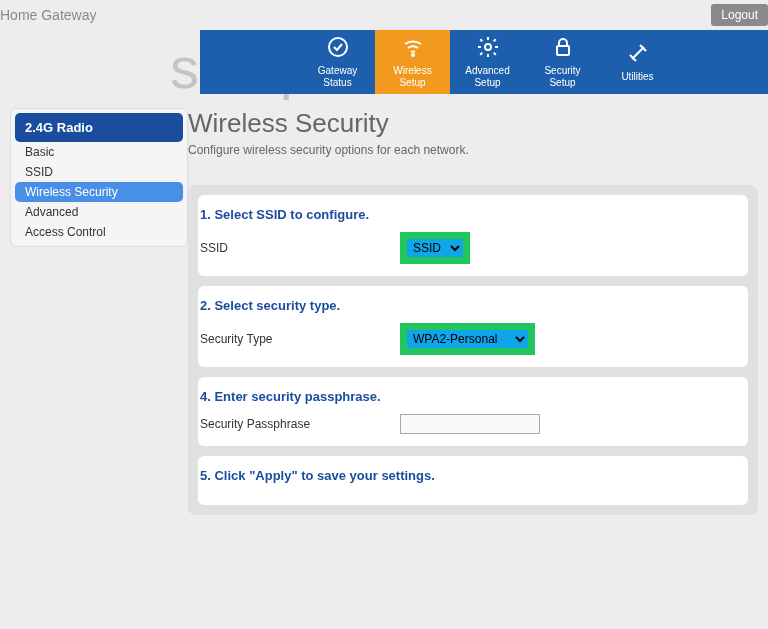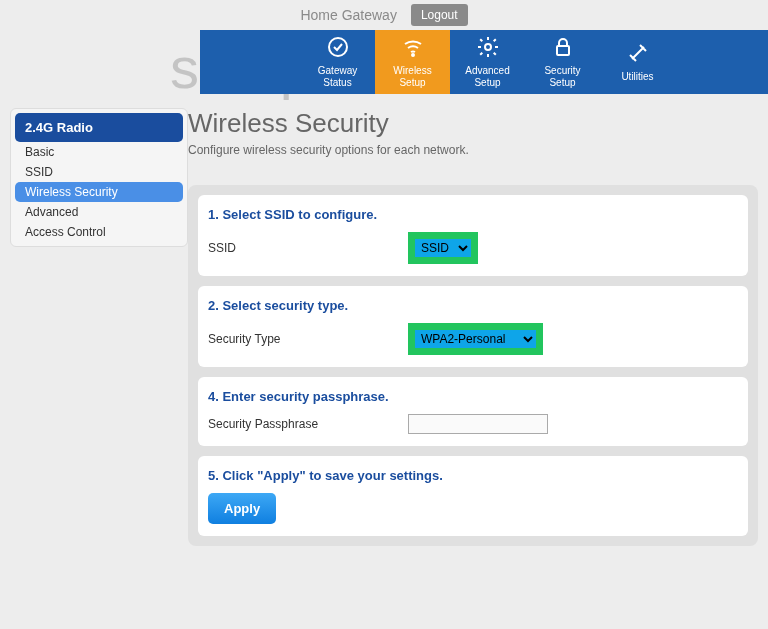--- a/index.html
+++ b/index.html
@@ -19,21 +19,21 @@
     color: rgba(120,120,120,0.35);
     font-family: Arial, sans-serif;
     letter-spacing: 0;
     pointer-events: none;
     z-index: 0;
     font-weight: normal;
   }
   .topbar {
     height: 30px;
     display: flex;
-    justify-content: center;
+    justify-content: space-between;
     align-items: center;
     gap: 14px;
     position: relative;
     z-index: 2;
   }
   .topbar-title {
     color: #8a8a8a;
     font-size: 14px;
   }
   .logout-btn {
@@ -122,21 +122,21 @@
     background: #e0e0e0;
     border-radius: 8px;
     padding: 10px;
     display: flex;
     flex-direction: column;
     gap: 10px;
   }
   .card {
     background: #fff;
     border-radius: 6px;
-    padding: 12px 10px;
+    padding: 12px 2px;
   }
   .card-title {
     color: #1a4d9e;
     font-weight: bold;
     font-size: 13px;
     margin-bottom: 10px;
   }
   .form-row {
     display: flex;
     align-items: center;
@@ -276,18 +276,17 @@
       <div class="card">
         <div class="card-title">4. Enter security passphrase.</div>
         <div class="form-row">
           <span class="form-label">Security Passphrase</span>
           <input type="text" value="" style="">
         </div>
       </div>
 
       <div class="card">
         <div class="card-title">5. Click "Apply" to save your settings.</div>
-        <button class="apply-btn">Apply</button>
       </div>
 
     </div>
   </div>
 </div>
 
 </body></html>

